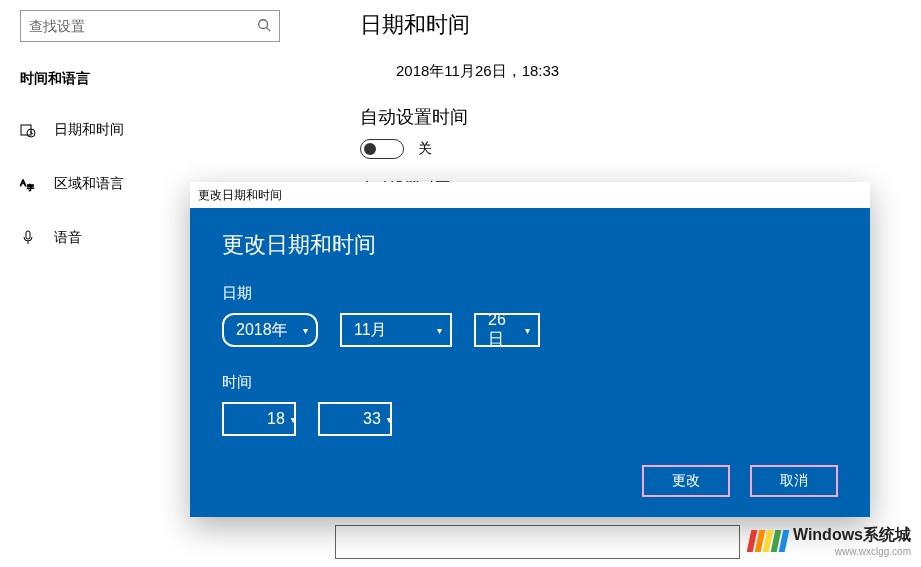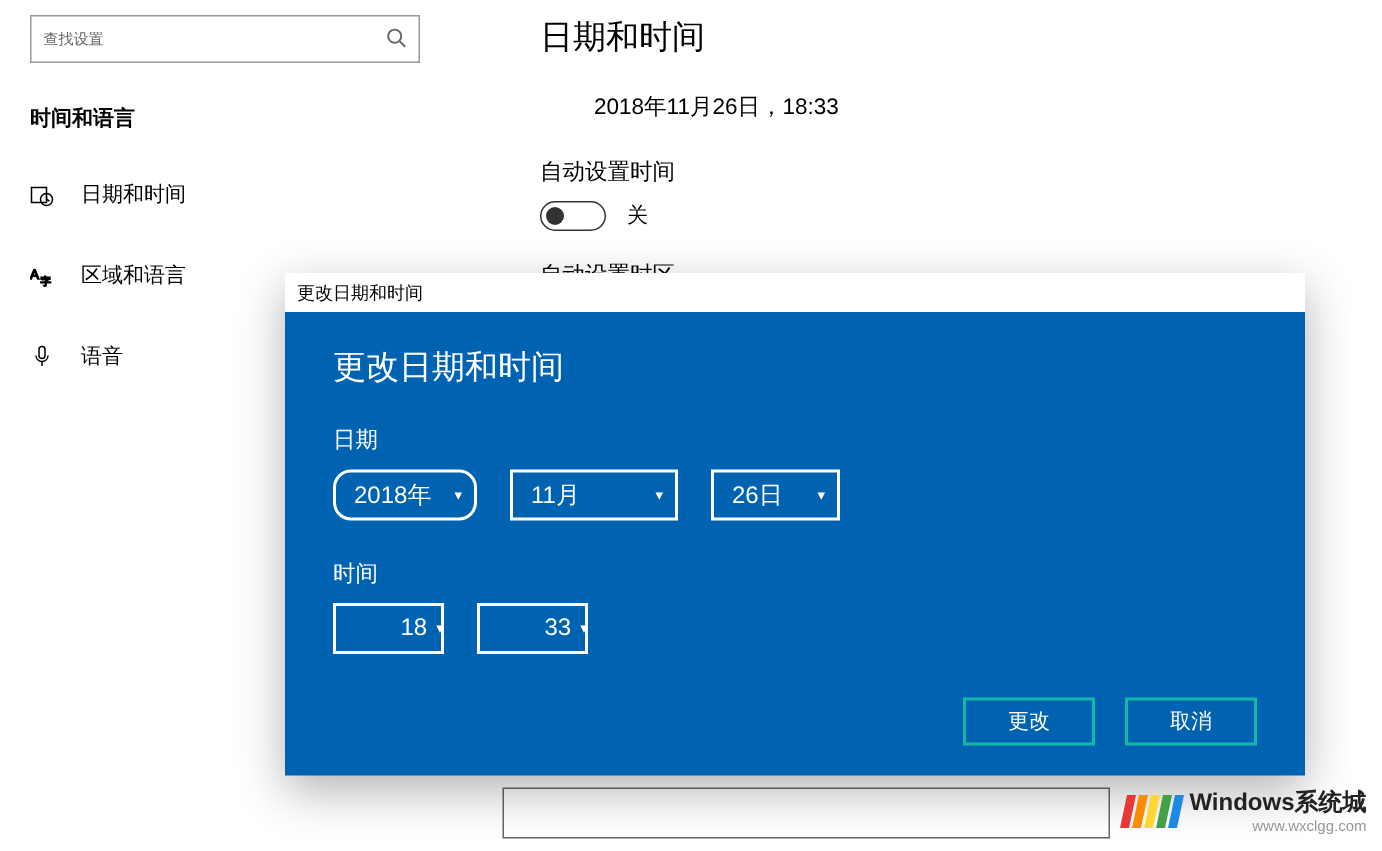--- a/index.html
+++ b/index.html
@@ -1,47 +1,47 @@
 <!DOCTYPE html>
 <html><head>
   <meta charset="utf-8">
   <style>
     * { box-sizing: border-box; margin: 0; padding: 0; font-family: "Microsoft YaHei", "Segoe UI", sans-serif; }
     body { width: 921px; height: 567px; background: #fff; display: flex; overflow: hidden; position: relative; }
     .sidebar { width: 330px; padding: 10px 20px; background: #fff; }
     .search-box { width: 260px; height: 32px; border: 1px solid #999; display: flex; align-items: center; padding: 0 8px; margin-bottom: 28px; }
-    .search-box input { border: none; outline: none; flex: 1; font-size: 10px; background: transparent; }
+    .search-box input { border: none; outline: none; flex: 1; font-size: 14px; background: transparent; }
     .search-box input::placeholder { color: #666; }
     .search-icon { color: #666; font-size: 14px; }
     .section-title { font-size: 14px; font-weight: 700; color: #000; margin-bottom: 22px; }
     .nav-item { display: flex; align-items: center; height: 40px; cursor: pointer; font-size: 14px; color: #000; margin-bottom: 14px; }
     .nav-item .icon { width: 24px; display: inline-flex; justify-content: flex-start; margin-right: 10px; font-size: 14px; }
     .main { flex: 1; padding: 10px 30px; }
     .page-title { font-size: 22px; font-weight: 400; color: #000; margin-bottom: 22px; }
     .datetime-text { font-size: 15px; color: #000; margin-bottom: 24px; margin-left: 36px; }
-    .auto-label { font-size: 15px; color: #000; margin-bottom: 10px; }
+    .auto-label { font-size: 18px; color: #000; margin-bottom: 10px; }
     .toggle-row { display: flex; align-items: center; gap: 14px; margin-bottom: 20px; }
     .toggle { width: 44px; height: 20px; border: 1px solid #333; border-radius: 10px; position: relative; cursor: pointer; }
     .toggle-knob { width: 12px; height: 12px; background: #333; border-radius: 50%; position: absolute; left: 3px; top: 3px; }
     .toggle-state { font-size: 14px; }
     .partial-text { font-size: 15px; color: #000; }
     .dialog { position: absolute; left: 190px; top: 182px; width: 680px; height: 335px; background: #0063b1; box-shadow: 0 10px 30px rgba(0,0,0,0.3); }
     .dialog-titlebar { background: #fff; height: 26px; display: flex; align-items: center; padding: 0 8px; font-size: 12px; color: #000; }
     .dialog-body { padding: 22px 32px; color: #fff; position: relative; height: calc(100% - 26px); }
     .dialog-heading { font-size: 22px; font-weight: 400; margin-bottom: 24px; }
     .field-label { font-size: 15px; margin-bottom: 10px; }
     .dropdown-row { display: flex; gap: 22px; margin-bottom: 26px; }
     .dropdown { border: 2px solid #fff; height: 34px; display: flex; align-items: center; justify-content: space-between; padding: 0 8px 0 12px; cursor: pointer; background: transparent; color: #fff; }
     .dd-year { width: 96px; border-radius: 12px; }
     .dd-month { width: 112px; }
-    .dd-day { width: 86px; }
+    .dd-day { width: 66px; }
     .dd-time { width: 74px; padding-left: 43px; }
     .chevron { font-size: 10px; margin-left: 6px; }
     .dialog-buttons { position: absolute; bottom: 20px; right: 32px; display: flex; gap: 20px; }
-    .dialog-btn { width: 88px; height: 32px; border: 2px solid #14b8a6; background: transparent; color: #fff; font-size: 14px; cursor: pointer; display: flex; align-items: center; justify-content: center; margin-top: 32px; }
+    .dialog-btn { width: 88px; height: 32px; border: 2px solid #f9a8d4; background: transparent; color: #fff; font-size: 14px; cursor: pointer; display: flex; align-items: center; justify-content: center; margin-top: 32px; }
     .watermark { position: absolute; bottom: 10px; right: 10px; display: flex; align-items: center; gap: 6px; font-size: 16px; font-weight: bold; color: #222; text-align: right; }
     .watermark .stripes { display: flex; gap: 2px; }
     .watermark .stripe { width: 6px; height: 22px; transform: skewX(-12deg); }
     .s1{background:#e53935}.s2{background:#fb8c00}.s3{background:#fdd835}.s4{background:#43a047}.s5{background:#1e88e5}
     .watermark .sub { font-size: 10px; color: #999; font-weight: normal; margin-left: 2px; display: block; }
     .bg-input-bottom { position: absolute; left: 335px; top: 525px; width: 405px; height: 34px; border: 1px solid #666; display: flex; align-items: center; padding: 0 10px; color: #555; font-size: 14px; }
   </style>
 </head>
 <body>
 

